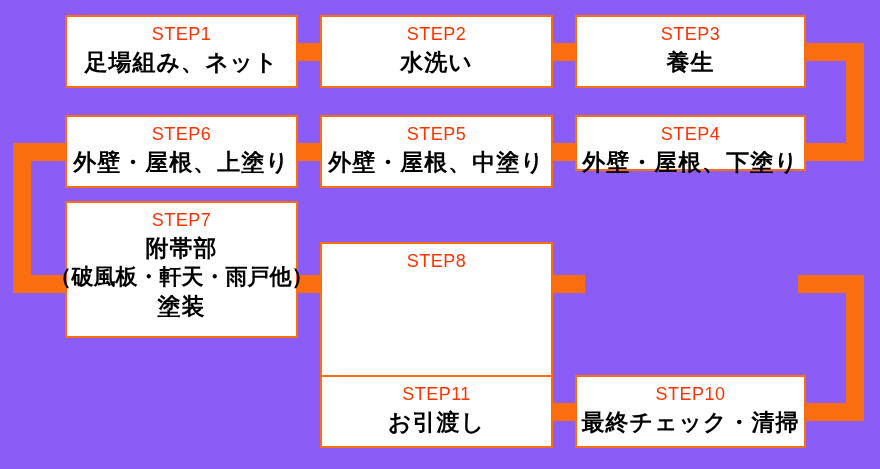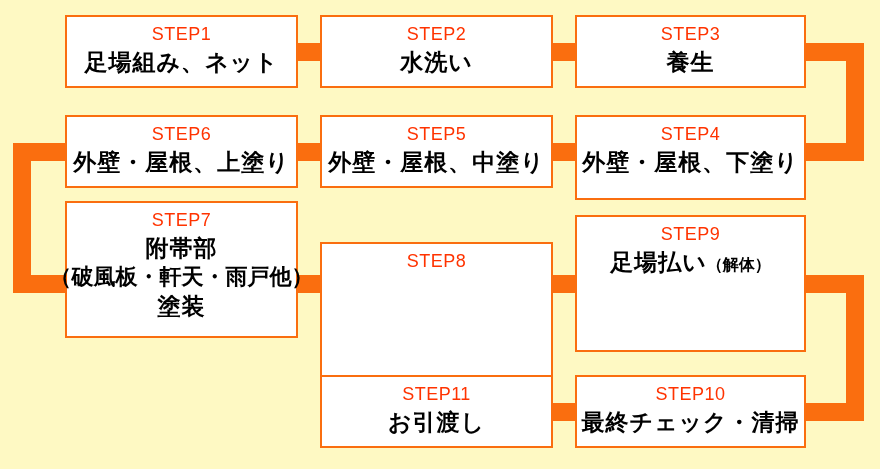--- a/index.html
+++ b/index.html
@@ -5,21 +5,21 @@
   html, body {
     margin: 0;
     padding: 0;
     background: #ffffff;
     font-family: "Liberation Sans", "DejaVu Sans", sans-serif;
   }
   #canvas {
     position: relative;
     width: 880px;
     height: 469px;
-    background: #fef9c3;
+    background: #8b5cf6;
     overflow: hidden;
   }
   
   .conn {
     position: absolute;
     background: #fa6e0f;
     z-index: 1;
   }
   .box {
     position: absolute;
@@ -103,37 +103,33 @@
   </div>
 
   <div class="box" style="left:65px; top:115px; width:233px; height:73px;">
     <div class="step-label">STEP6</div>
     <div class="step-title">外壁・屋根、上塗り</div>
   </div>
   <div class="box" style="left:320px; top:115px; width:233px; height:73px;">
     <div class="step-label">STEP5</div>
     <div class="step-title">外壁・屋根、中塗り</div>
   </div>
-  <div class="box" style="left:575px; top:115px; width:231px; height:85px;">
+  <div class="box" style="left:575px; top:115px; width:231px; height:56px;">
     <div class="step-label">STEP4</div>
     <div class="step-title">外壁・屋根、下塗り</div>
   </div>
 
   <div class="box" style="left:65px; top:201px; width:233px; height:137px;">
     <div class="step-label">STEP7</div>
     <div class="step-title">附帯部</div>
     <div class="step-title-sub">（破風板・軒天・雨戸他）</div>
     <div class="step-title">塗装</div>
   </div>
   <div class="box" style="left:320px; top:215px; width:233px; height:137px;margin-top:27px;">
     <div class="step-label">STEP8</div>
-  </div>
-  <div class="box" style="left:575px; top:215px; width:231px; height:137px;">
-    <div class="step-label">STEP9</div>
-    <div class="step-title"><span>足場払い</span><span class="small-paren">（解体）</span></div>
   </div>
 
   <div class="box" style="left:320px; top:375px; width:233px; height:73px;">
     <div class="step-label">STEP11</div>
     <div class="step-title">お引渡し</div>
   </div>
   <div class="box" style="left:575px; top:375px; width:231px; height:73px;">
     <div class="step-label">STEP10</div>
     <div class="step-title">最終チェック・清掃</div>
   </div>

